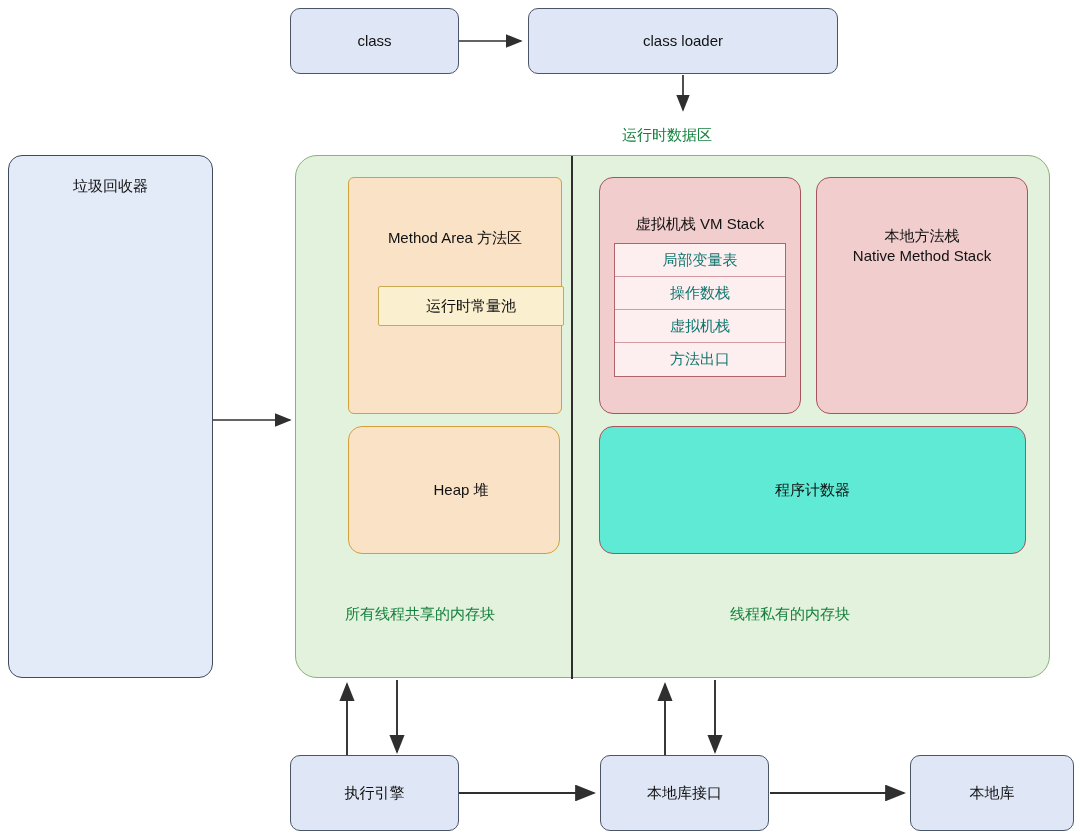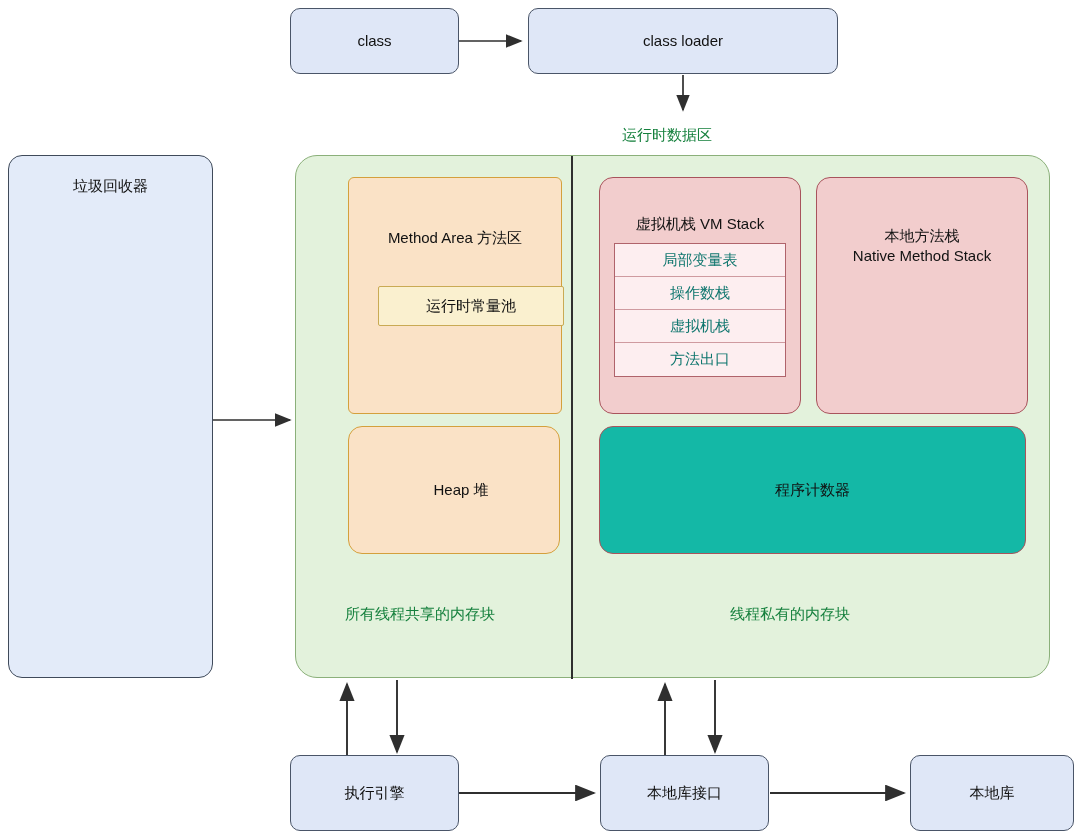--- a/index.html
+++ b/index.html
@@ -82,21 +82,21 @@
     border: 1.2px solid #c9aa54;
     border-radius: 2px;
     display: flex;
     align-items: center;
     justify-content: center;
     font-size: 15px;
     color: #111;
   }
   
   .red {
-    background: #14b8a6;
+    background: #5eead4;
     border: 1.3px solid #a8545c;
     border-radius: 14px;
     font-size: 15px;
   }
   .red-stack {
     background: #f2cdcd;
     border: 1.3px solid #a8545c;
     border-radius: 14px;
     display: block;
     font-size: 15px;

